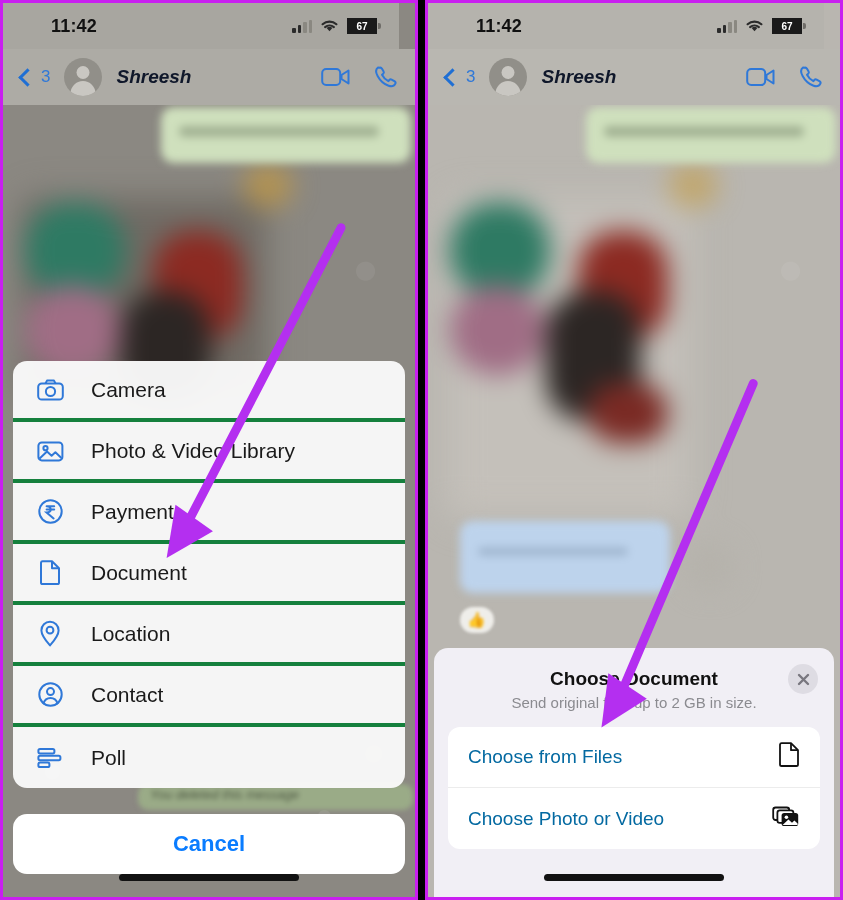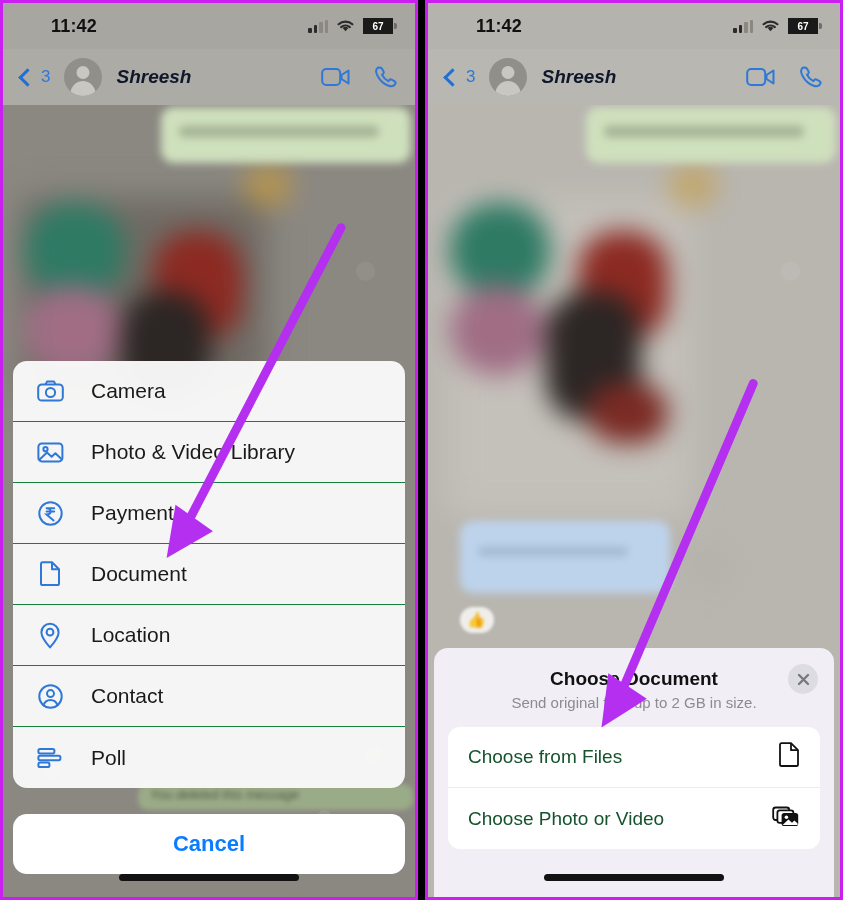--- a/index.html
+++ b/index.html
@@ -48,21 +48,21 @@
   .reaction { position:absolute; width:34px; height:26px; border-radius:13px;
       background:#efeeea; filter:blur(1.4px); display:flex;
       align-items:center; justify-content:center; font-size:15px; }
 
   .deleted-bubble { position:absolute; left:135px; top:781px; width:275px; height:26px;
       background:#9aab87; border-radius:10px; filter:blur(2.6px); }
   .deleted-bubble span { display:block; padding:3px 0 0 12px; font-size:13px;
       font-style:italic; color:#4f5a44; white-space:nowrap; }
 
   
-  .statusbar { position:absolute; left:0; right:0; top:0; height:46px;
+  .statusbar { position:absolute; left:0; right:16px; top:0; height:46px;
       background:#a8a6a0; display:flex; align-items:center;
       justify-content:space-between; padding:0 22px; }
   #panel-right .statusbar { background:#b5b3ad; }
   .sb-time { font-size:18px; font-weight:700; color:#111; letter-spacing:.2px;
       padding-left:26px; }
   .sb-right { display:flex; align-items:center; gap:8px; }
   .sb-bars { display:flex; align-items:flex-end; gap:2px; height:13px; }
   .sb-bars i { display:block; width:3.5px; background:#2b2b2b; border-radius:1px; }
   .sb-bars i:nth-child(1){height:5px}
   .sb-bars i:nth-child(2){height:8px}
@@ -91,21 +91,21 @@
       transform:translateX(-50%); width:25px; height:20px;
       border-radius:13px 13px 0 0; background:#c9c7c2; }
   .nav-title { font-size:19px; font-weight:700; color:#0f172a; margin-left:14px;font-style:italic; }
   .nav-actions { margin-left:auto; display:flex; align-items:center; gap:22px; }
   .ic-blue { stroke:#2f78d8; fill:none; stroke-width:2; }
 
   
   .sheet-menu { position:absolute; left:10px; right:10px; top:358px;
       background:rgba(249,249,249,.97); border-radius:14px; overflow:hidden; }
   .menu-row { height:61px; display:flex; align-items:center; padding:0 22px;
-      border-bottom:1px solid #15803d; cursor:pointer; }
+      border-bottom:4px solid #15803d; cursor:pointer; }
   .menu-row:last-child { border-bottom:none; }
   .menu-ic { width:30px; display:flex; justify-content:center; }
   .menu-label { margin-left:26px; font-size:21px; color:#1a1a1a; }
 
   .cancel-btn { position:absolute; left:10px; right:10px; top:791px; height:60px;
       background:#fff; border-radius:14px; display:flex; align-items:center;
       justify-content:center; cursor:pointer;margin-top:20px; }
   .cancel-btn span { font-size:22px; font-weight:700; color:#0a7cff; }
 
   
@@ -115,21 +115,21 @@
   .doc-title { font-size:19px; font-weight:700; color:#111; }
   .doc-sub { font-size:15px; color:#8b8b90; margin-top:4px; }
   .doc-close { position:absolute; right:16px; top:16px; width:30px; height:30px;
       border-radius:50%; background:#dedce3; display:flex;
       align-items:center; justify-content:center; cursor:pointer; }
   .doc-close svg { stroke:#79777f; stroke-width:2.4; }
   .doc-list { margin:16px 14px 0; background:#fff; border-radius:12px; overflow:hidden; }
   .doc-row { height:61px; display:flex; align-items:center; padding:0 20px;
       border-bottom:1px solid #ececec; cursor:pointer; }
   .doc-row:last-child { border-bottom:none;gap:12px; }
-  .doc-row span { font-size:19px; color:#14532d; }
+  .doc-row span { font-size:19px; color:#0369a1; }
   .doc-row .doc-ic { margin-left:auto; }
 
   
   .home-ind { position:absolute; bottom:16px; left:50%; transform:translateX(-50%);
       width:180px; height:7px; border-radius:4px; background:#121212; }
 
   
   .arrow-svg { position:absolute; inset:0; pointer-events:none; }
 </style>
 </head>

